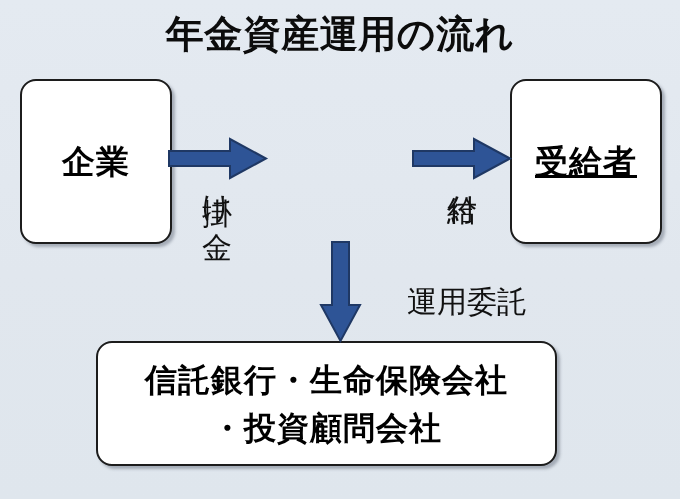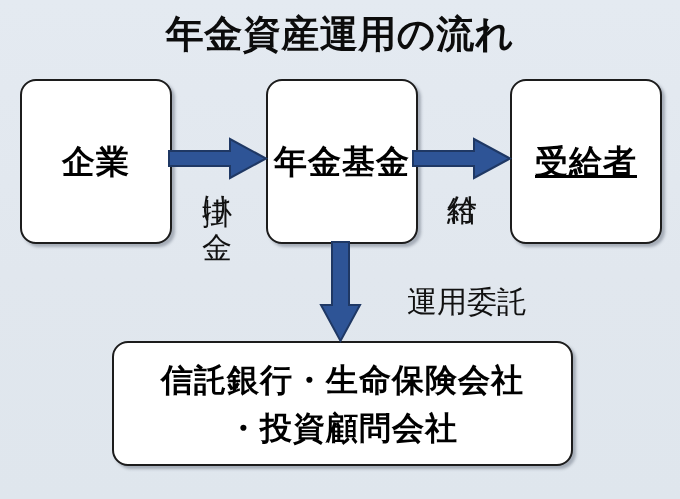--- a/index.html
+++ b/index.html
@@ -55,21 +55,21 @@
     font-size: 33px;
     font-weight: bold;
     line-height: 42px;
     letter-spacing: 1px;
     white-space: pre-line;
   }
 
   #box-company   { left: 20px;  top: 79px;  width: 152px; height: 165px; }
   #box-fund      { left: 266px; top: 79px;  width: 152px; height: 165px; }
   #box-recipient { left: 510px; top: 79px;  width: 152px; height: 165px; text-decoration: underline; }
-  #box-managers  { left: 112px; top: 341px; width: 461px; height: 125px; text-align: center; }
+  #box-managers  { left: 96px; top: 341px; width: 461px; height: 125px; text-align: center; }
   #box-managers .node-label { font-size: 32px; line-height: 48px; }
 
   
   .arrow-svg {
     position: absolute;
     overflow: visible;
   }
   .arrow-shape {
     fill: #2e5496;
     stroke: #1f3864;
@@ -110,23 +110,20 @@
 <body>
 
 <div id="canvas">
 
   <div class="diagram-title">年金資産運用の流れ</div>
 
   <div class="node-box" id="box-company">
     <span class="node-label">企業</span>
   </div>
 
-  <div class="node-box" id="box-fund">
-    <span class="node-label">年金基金</span>
-  </div>
 
   <div class="node-box" id="box-recipient">
     <span class="node-label">受給者</span>
   </div>
 
   <div class="node-box" id="box-managers">
     <span class="node-label">信託銀行・生命保険会社
 ・投資顧問会社</span>
   </div>
 

